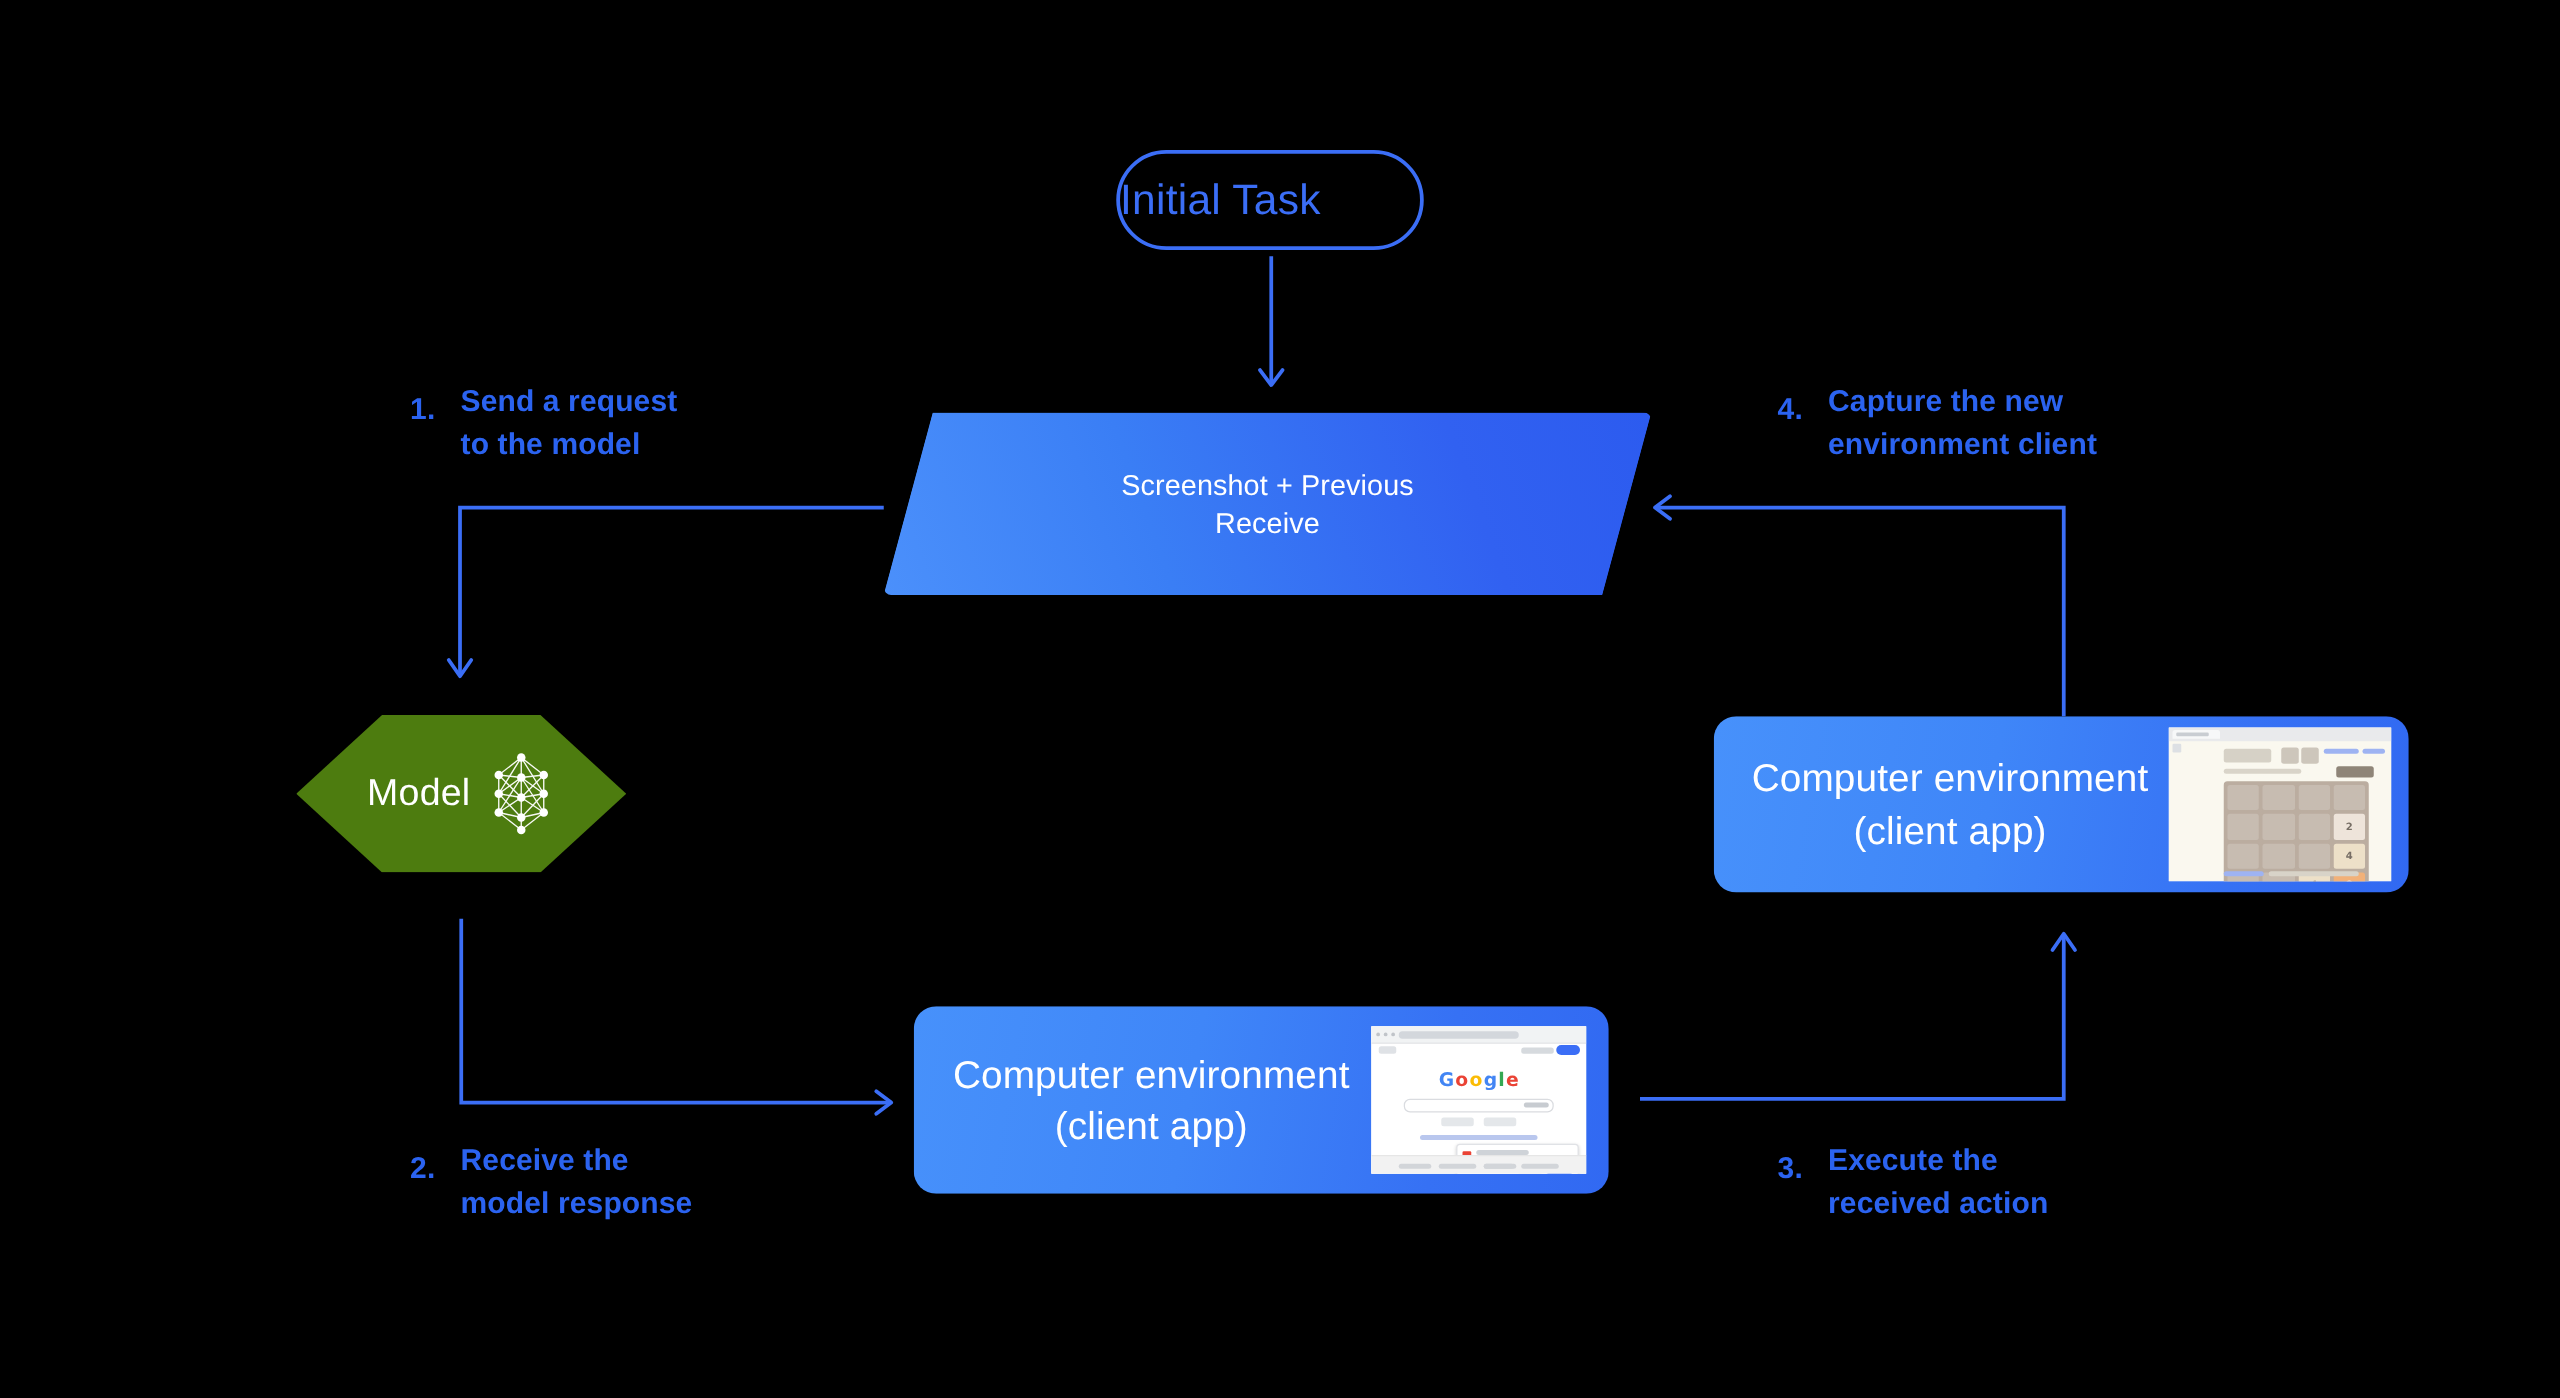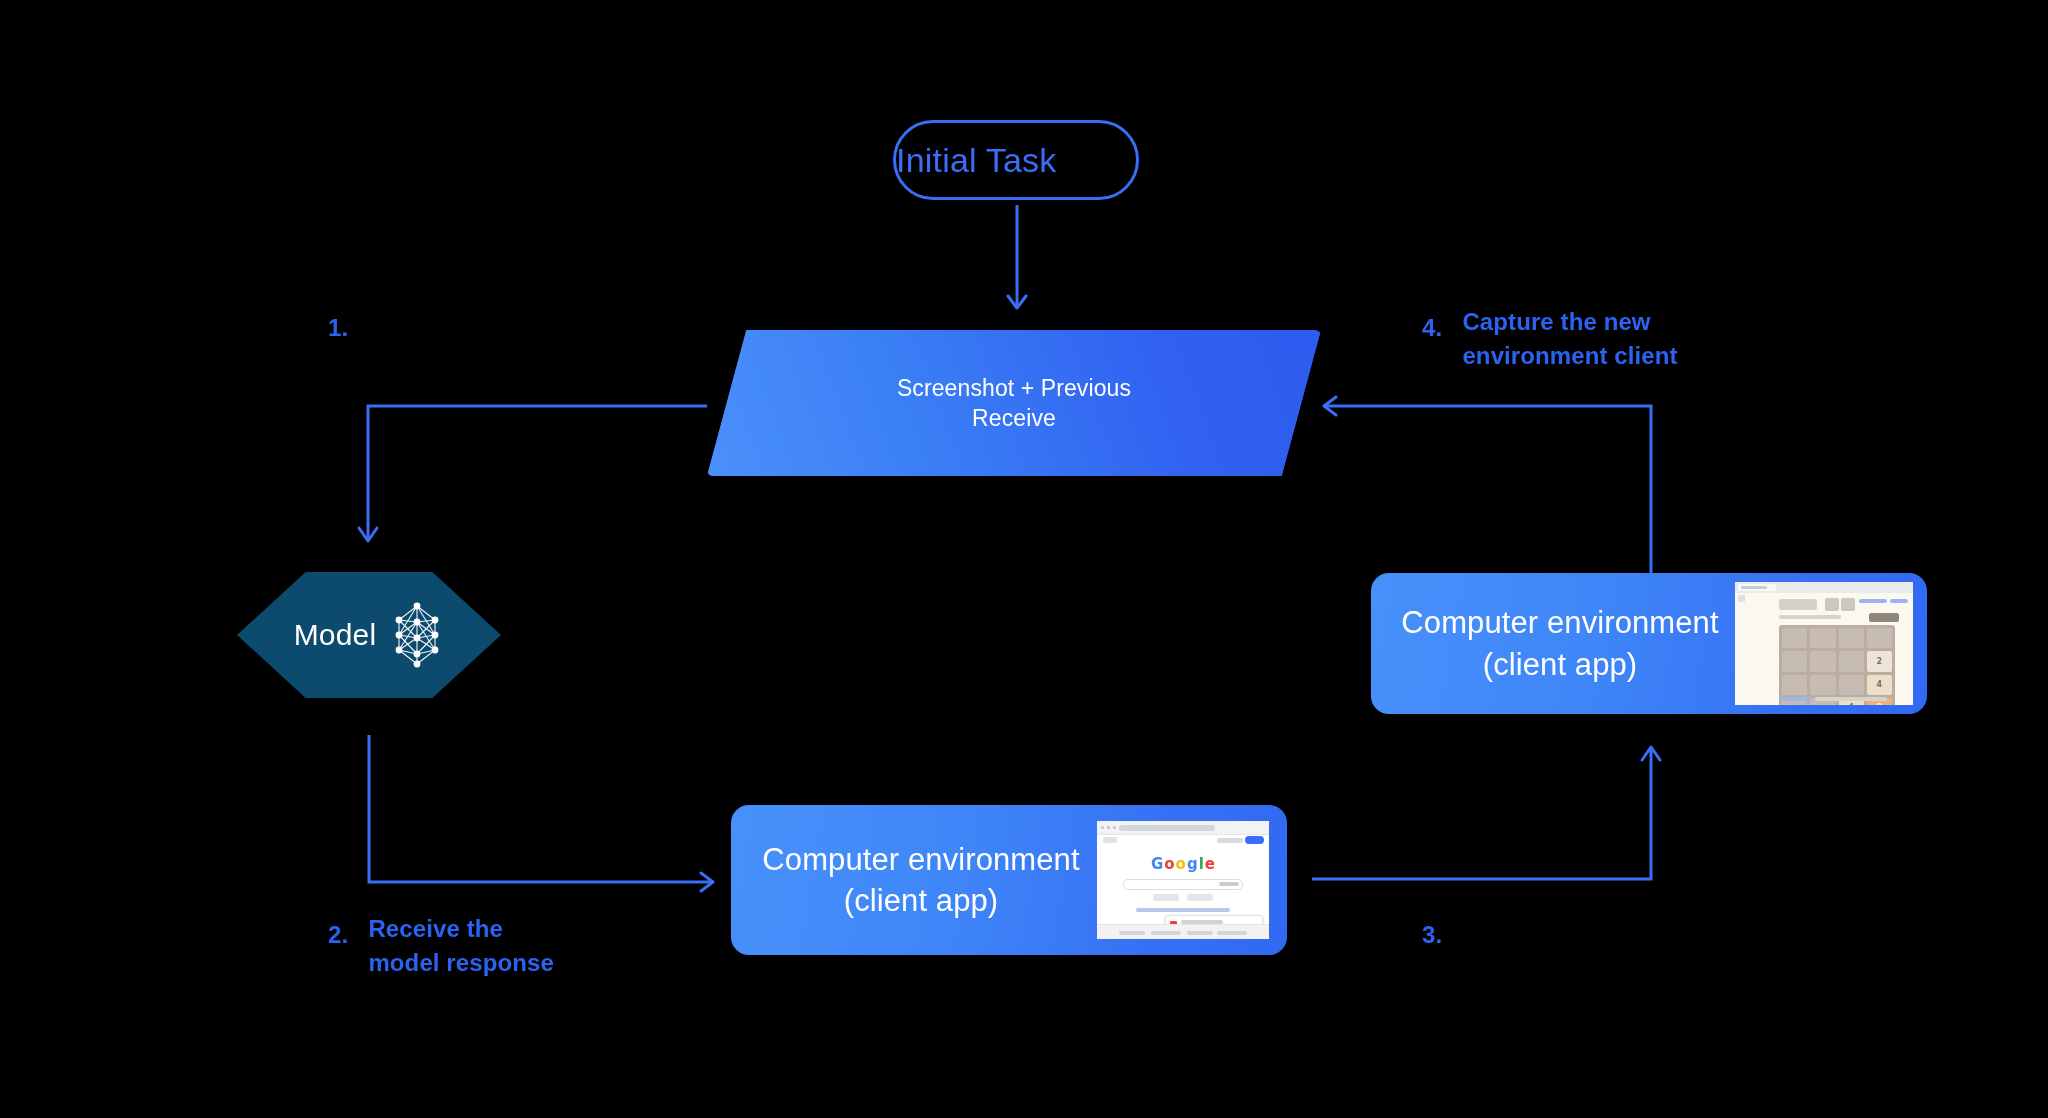--- a/index.html
+++ b/index.html
@@ -91,21 +91,21 @@
     letter-spacing: 0.1px;
   }
 
   
   .hex {
     position: absolute;
     left: 237px;
     top: 572px;
     width: 264px;
     height: 126px;
-    background: #0c4a6e;
+    background: #4d7c0f;
     clip-path: polygon(26% 0%, 74% 0%, 100% 50%, 74% 100%, 26% 100%, 0% 50%);
     display: flex;
     align-items: center;
     justify-content: center;
     gap: 14px;
   }
   .hex-label {
     color: #ffffff;
     font-size: 30px;
     font-weight: 400;
@@ -390,28 +390,32 @@
         <div class="g-foot-l" style="left:54px;width:30px"></div>
         <div class="g-foot-l" style="left:90px;width:26px"></div>
         <div class="g-foot-l" style="right:22px;width:30px"></div>
         <div class="g-foot-l" style="right:58px;width:24px"></div>
       </div>
     </div>
   </div>
 
   <div class="step" id="step-1">
     <span class="step-num">1.</span>
+    <span class="step-text">Send a request
+to the model</span>
   </div>
   <div class="step" id="step-4">
     <span class="step-num">4.</span>
     <span class="step-text">Capture the new
 environment client</span>
   </div>
   <div class="step" id="step-2">
     <span class="step-num">2.</span>
     <span class="step-text">Receive the
 model response</span>
   </div>
   <div class="step" id="step-3">
     <span class="step-num">3.</span>
+    <span class="step-text">Execute the
+received action</span>
   </div>
 
 </div>
 
 </body></html>

